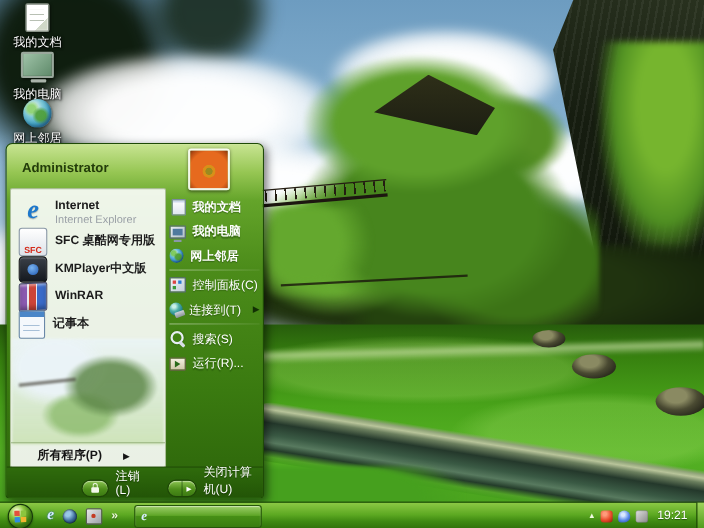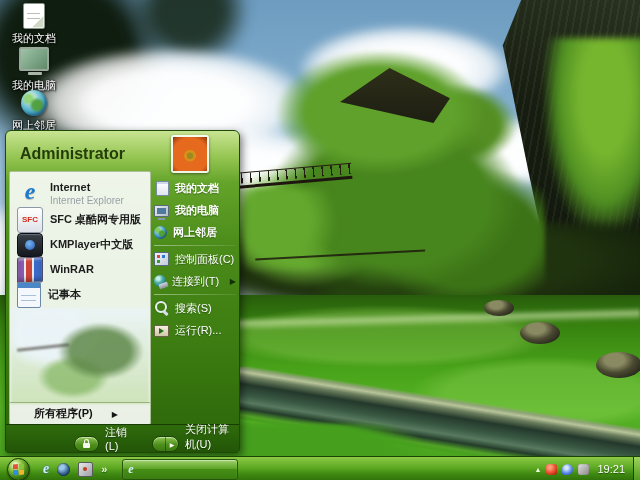--- a/index.html
+++ b/index.html
@@ -90,21 +90,21 @@
       radial-gradient(circle at 62% 58%,rgba(80,160,60,.95) 0 20%,rgba(80,160,60,0) 36%),
       radial-gradient(circle at 30% 34%,rgba(140,210,110,.9) 0 14%,rgba(140,210,110,0) 28%),
       radial-gradient(circle at 35% 30%,#d8f0e0 0 12%,#7ec8d8 35%,#3f9fc0 62%,#2a7a9a 100%);
     box-shadow:inset -2px -2px 3px rgba(0,0,40,.35),1px 1px 2px rgba(0,0,0,.4);}
 
   
   #start-menu{position:absolute;left:5px;top:130px;width:233px;height:321px;z-index:10;
     border:1px solid #1e4a06;border-radius:6px 6px 3px 3px;
     background:linear-gradient(180deg,#c8e492 0,#96c653 8%,#64a42a 16%,#4c8c1a 35%,#3a7a10 70%,#2c640a 100%);
     box-shadow:2px 3px 9px rgba(0,0,0,.55);}
-  .sm-user{position:absolute;left:14px;top:14px;font-size:16px;font-weight:bold;color:#233c0a;}
+  .sm-user{position:absolute;left:14px;top:14px;font-size:12px;font-weight:bold;color:#233c0a;}
   .sm-avatar{position:absolute;right:30px;top:4px;width:34px;height:34px;border:2px solid rgba(255,255,255,.88);
     border-radius:3px;box-shadow:0 1px 3px rgba(0,0,0,.45);}
   .flower{width:100%;height:100%;
     background:radial-gradient(circle at 50% 55%,#9a8a20 0 12%,#d89018 14% 22%,#e66a1e 24% 70%,#b44a12 88%,#7a3a10 100%);}
   .sm-left{position:absolute;left:3px;top:40px;width:140px;bottom:27px;
     background:rgba(250,252,248,.92);border:1px solid rgba(120,150,90,.55);border-radius:2px;}
   .sm-watermark{position:absolute;left:1px;right:1px;bottom:20px;height:96px;opacity:.8;z-index:1;filter:blur(1px);
     background:
       radial-gradient(ellipse 60px 40px at 65% 45%,rgba(60,110,35,.85) 0 50%,rgba(0,0,0,0) 72%),
       radial-gradient(ellipse 50px 30px at 45% 72%,rgba(110,170,70,.75) 0 50%,rgba(0,0,0,0) 72%),
@@ -177,21 +177,21 @@
   .t-gray{border-radius:2px;background:linear-gradient(135deg,#e0e0e0,#8a8a8a);box-shadow:inset 0 0 1px #444;}
   .tray-time{color:#fff;font-size:11px;margin-left:3px;text-shadow:0 1px 1px rgba(0,20,0,.5);cursor:default;}
   .show-desktop{width:6px;height:24px;margin-left:4px;border-left:1px solid #1c4505;cursor:pointer;
     background:linear-gradient(180deg,#9ed45c,#4e9a1a);}
 
   
   .ic{position:relative;width:26px;height:26px;margin-right:7px;flex:0 0 auto;display:inline-flex;
     align-items:center;justify-content:center;}
   .ictx{font-style:normal;font-weight:bold;font-size:8px;color:#d42a1a;}
   .ic-ie .ie-e{font:bold italic 24px "Liberation Serif",serif;color:#1e78cc;text-shadow:0 1px 1px rgba(0,0,0,.25);}
-  .ic-sfc{background:linear-gradient(180deg,#fff,#dde2e8);border:1px solid #8a98a8;border-radius:3px;width:24px;height:24px;}
+  .ic-sfc{background:linear-gradient(180deg,#fff,#dde2e8);border:1px solid #8a98a8;border-radius:3px;width:24px;height:24px;align-items:flex-end;}
   .ic-iconpackager{width:24px;height:24px;border:1px solid #7a3210;border-radius:4px;
     background:linear-gradient(135deg,#f2b488 0%,#d4642a 45%,#9a3c14 100%);
     box-shadow:inset 0 2px 3px rgba(255,255,255,.5);}
   .ic-iconpackager::after{content:"";position:absolute;left:4px;right:4px;top:11px;height:5px;
     background:rgba(255,240,220,.75);transform:rotate(-6deg);}
   .ic-paint::before{content:"";position:absolute;left:4px;top:12px;width:18px;height:12px;
     background:linear-gradient(180deg,#d8dce0,#9aa2aa);clip-path:polygon(0 0,100% 0,78% 100%,22% 100%);}
   .ic-paint::after{content:"";position:absolute;left:0;top:0;width:100%;height:14px;
     background:
       linear-gradient(#3a9a3a,#3a9a3a) 6px 1px/3px 12px no-repeat,

